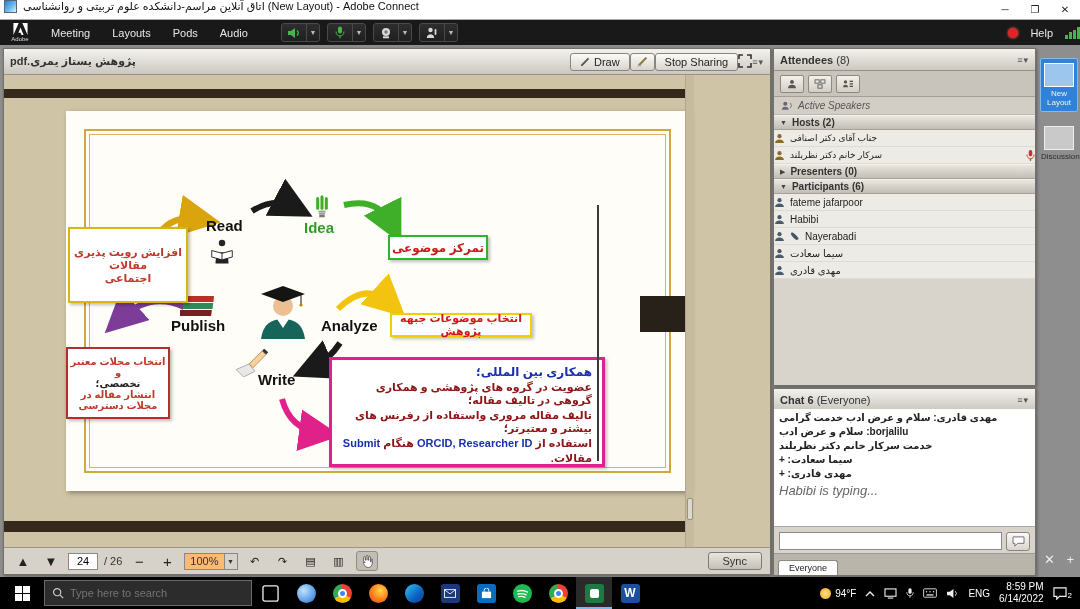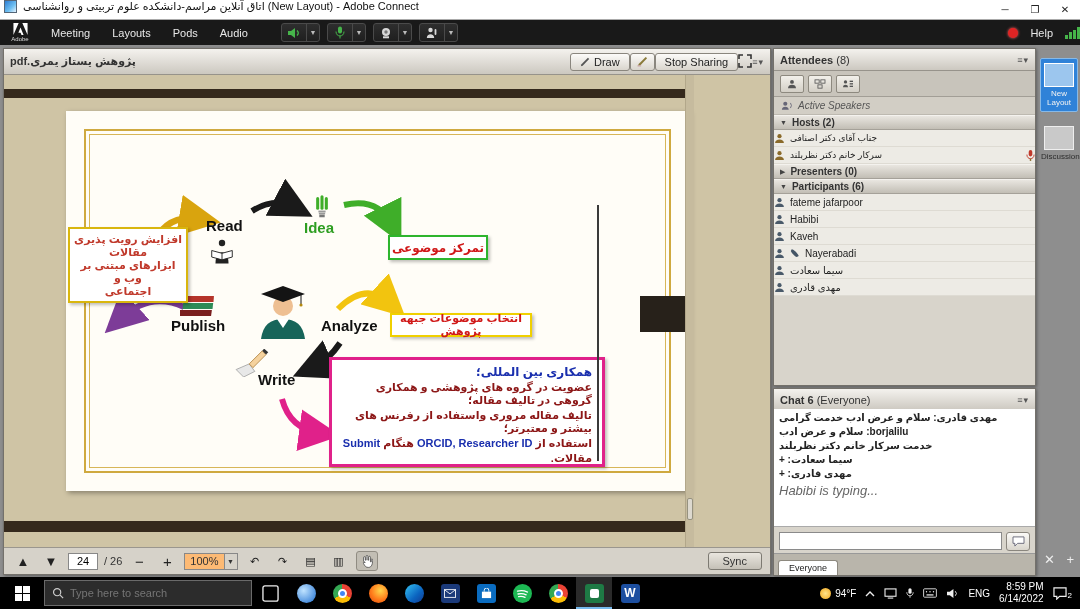--- a/index.html
+++ b/index.html
@@ -306,24 +306,28 @@
           <svg width="36" height="28" viewBox="0 0 38 30">
               <path d="M2 22l14-6 6 8-12 6z" fill="#e8e8e8" stroke="#aaa"></path>
               <path d="M16 16 30 2l4 4-14 14z" fill="#f5d29e" stroke="#b58a4a"></path>
               <path d="M30 2l4 4 2.4-2.4L32-0.4z" fill="#333"></path>
             </svg>
         </span>
         <span class="lab" style="left:192px;top:260px">Write</span>
 
         <div class="dbox" style="left:2px;top:116px;width:120px;height:76px;border:2px solid #d9b60e">
           <span dir="rtl" style="color:#c0392b;font-size:11px">افزایش رویت پذیری مقالات</span>
-          <span dir="rtl" style="color:#c0392b;font-size:11px">ابزارهای مبتنی بر وب و</span>
           <span dir="rtl" style="color:#c0392b;font-size:11px">اجتماعی</span>
         </div>
 
+        <div class="dbox" style="left:0px;top:236px;width:104px;height:72px;border:2px solid #b03030">
+          <span dir="rtl" style="color:#c0392b;font-size:10px">انتخاب مجلات معتبر و</span>
+          <span dir="rtl" style="color:#222;font-size:10px">تخصصی؛</span>
+          <span dir="rtl" style="color:#c0392b;font-size:10px">انتشار مقاله در مجلات دسترسی</span>
+        </div>
 
         <div style="position:absolute;left:263px;top:246px;width:276px;height:110px;background:#fff;border:3px solid #e0218a;padding:5px 10px;text-align:right;direction:rtl;box-shadow:2px 2px 3px rgba(0,0,0,.25)">
           <div style="font-size:12px;font-weight:bold;color:#1a2fae">همکاری بین المللی؛</div>
           <div style="font-size:11px;font-weight:bold;color:#8c1616;margin-top:2px">عضویت در گروه های پژوهشی و همکاری گروهی در تالیف مقاله؛</div>
           <div style="font-size:11px;font-weight:bold;color:#8c1616;margin-top:2px">تالیف مقاله مروری واستفاده از رفرنس های بیشتر و معتبرتر؛</div>
           <div style="font-size:11px;font-weight:bold;margin-top:2px">
             <span style="color:#8c1616">استفاده از </span><span style="color:#1a2fae">ORCID, Researcher ID</span><span style="color:#8c1616"> هنگام </span><span style="color:#1a2fae">Submit</span>
           </div>
           <div style="font-size:11px;font-weight:bold;color:#8c1616;margin-top:2px">مقالات.</div>
         </div>
@@ -447,27 +451,20 @@
           <circle cx="6" cy="3.5" r="2.3" fill="#4a5a6a"></circle>
           <path d="M1.2 11c0-2.6 2.1-4 4.8-4s4.8 1.4 4.8 4z" fill="#4a5a6a"></path>
         </svg>
       <span>Habibi</span>
     </div>
     <div class="prow">
       <svg width="11" height="11" viewBox="0 0 12 12">
           <circle cx="6" cy="3.5" r="2.3" fill="#4a5a6a"></circle>
           <path d="M1.2 11c0-2.6 2.1-4 4.8-4s4.8 1.4 4.8 4z" fill="#4a5a6a"></path>
         </svg>
-      <span>Kaveh</span>
-    </div>
-    <div class="prow">
-      <svg width="11" height="11" viewBox="0 0 12 12">
-          <circle cx="6" cy="3.5" r="2.3" fill="#4a5a6a"></circle>
-          <path d="M1.2 11c0-2.6 2.1-4 4.8-4s4.8 1.4 4.8 4z" fill="#4a5a6a"></path>
-        </svg>
       <svg width="10" height="10" viewBox="0 0 12 12">
           <path d="M2 1.5c2.8.4 7.8 5.4 8.4 8.2l-2.2 1.2C6 10.5 1.8 6.2 1 3.7z" fill="#456"></path>
         </svg>
       <span>Nayerabadi</span>
     </div>
     <div class="prow">
       <svg width="11" height="11" viewBox="0 0 12 12">
           <circle cx="6" cy="3.5" r="2.3" fill="#4a5a6a"></circle>
           <path d="M1.2 11c0-2.6 2.1-4 4.8-4s4.8 1.4 4.8 4z" fill="#4a5a6a"></path>
         </svg>

